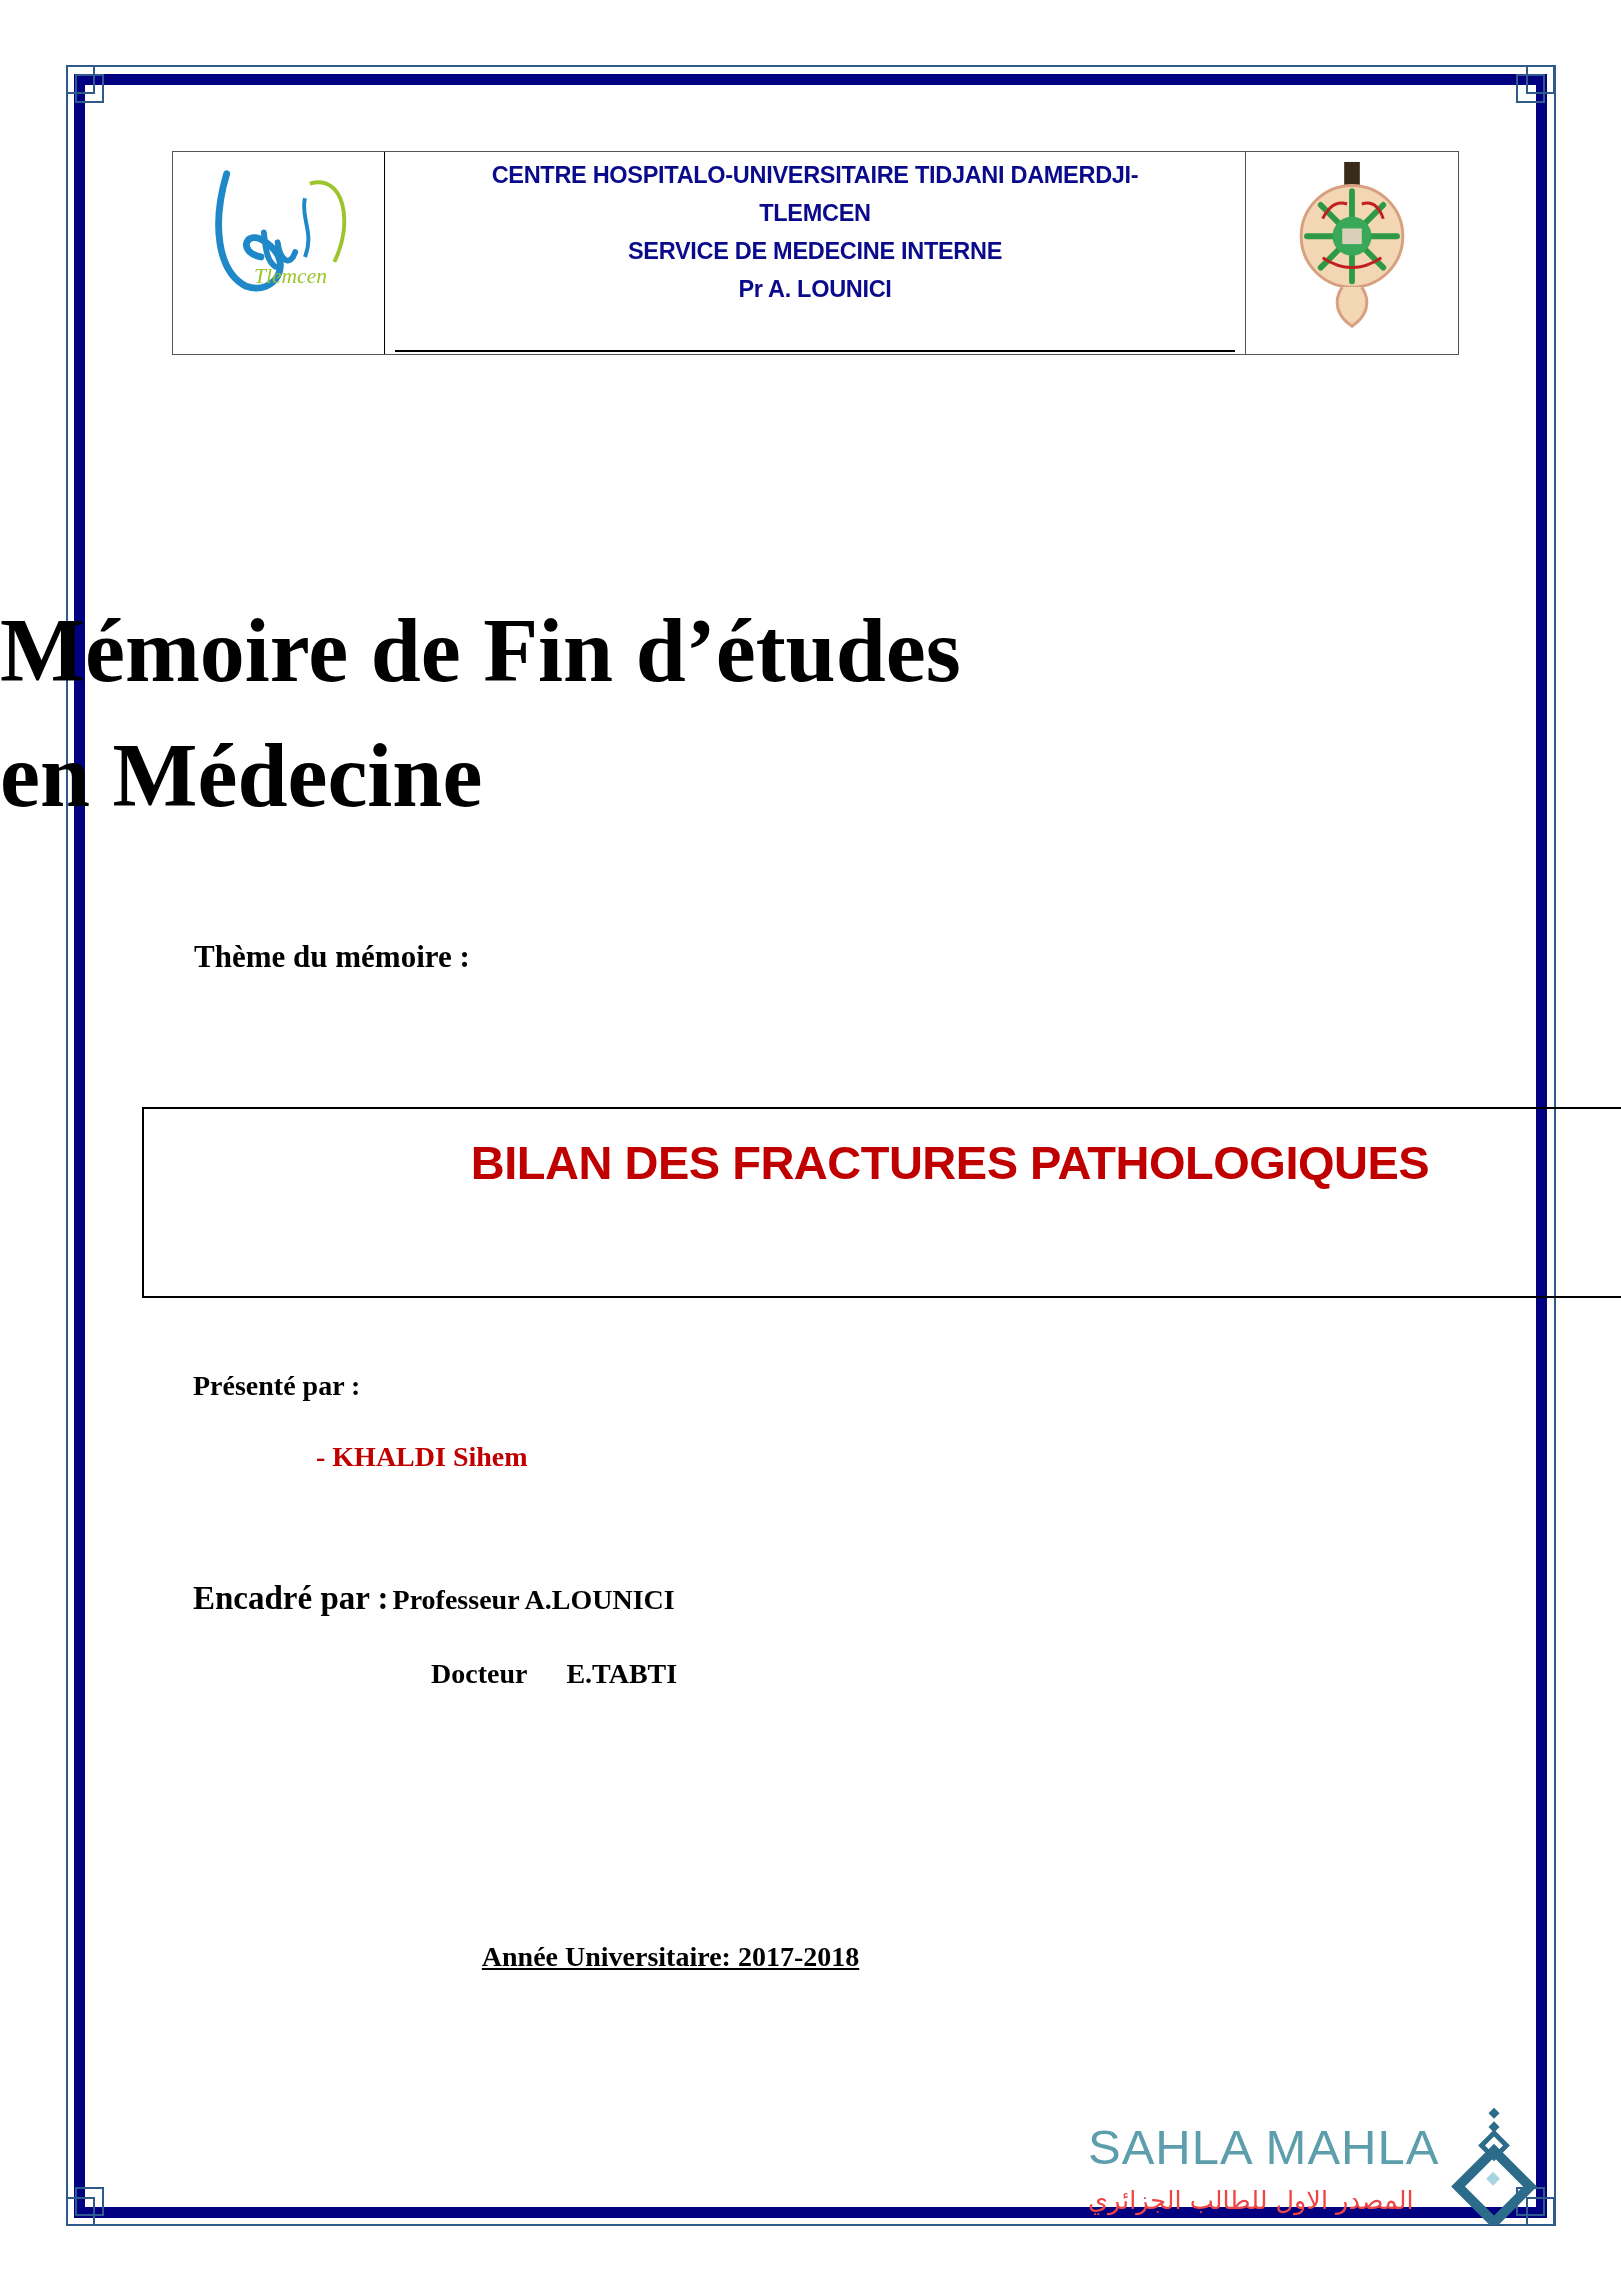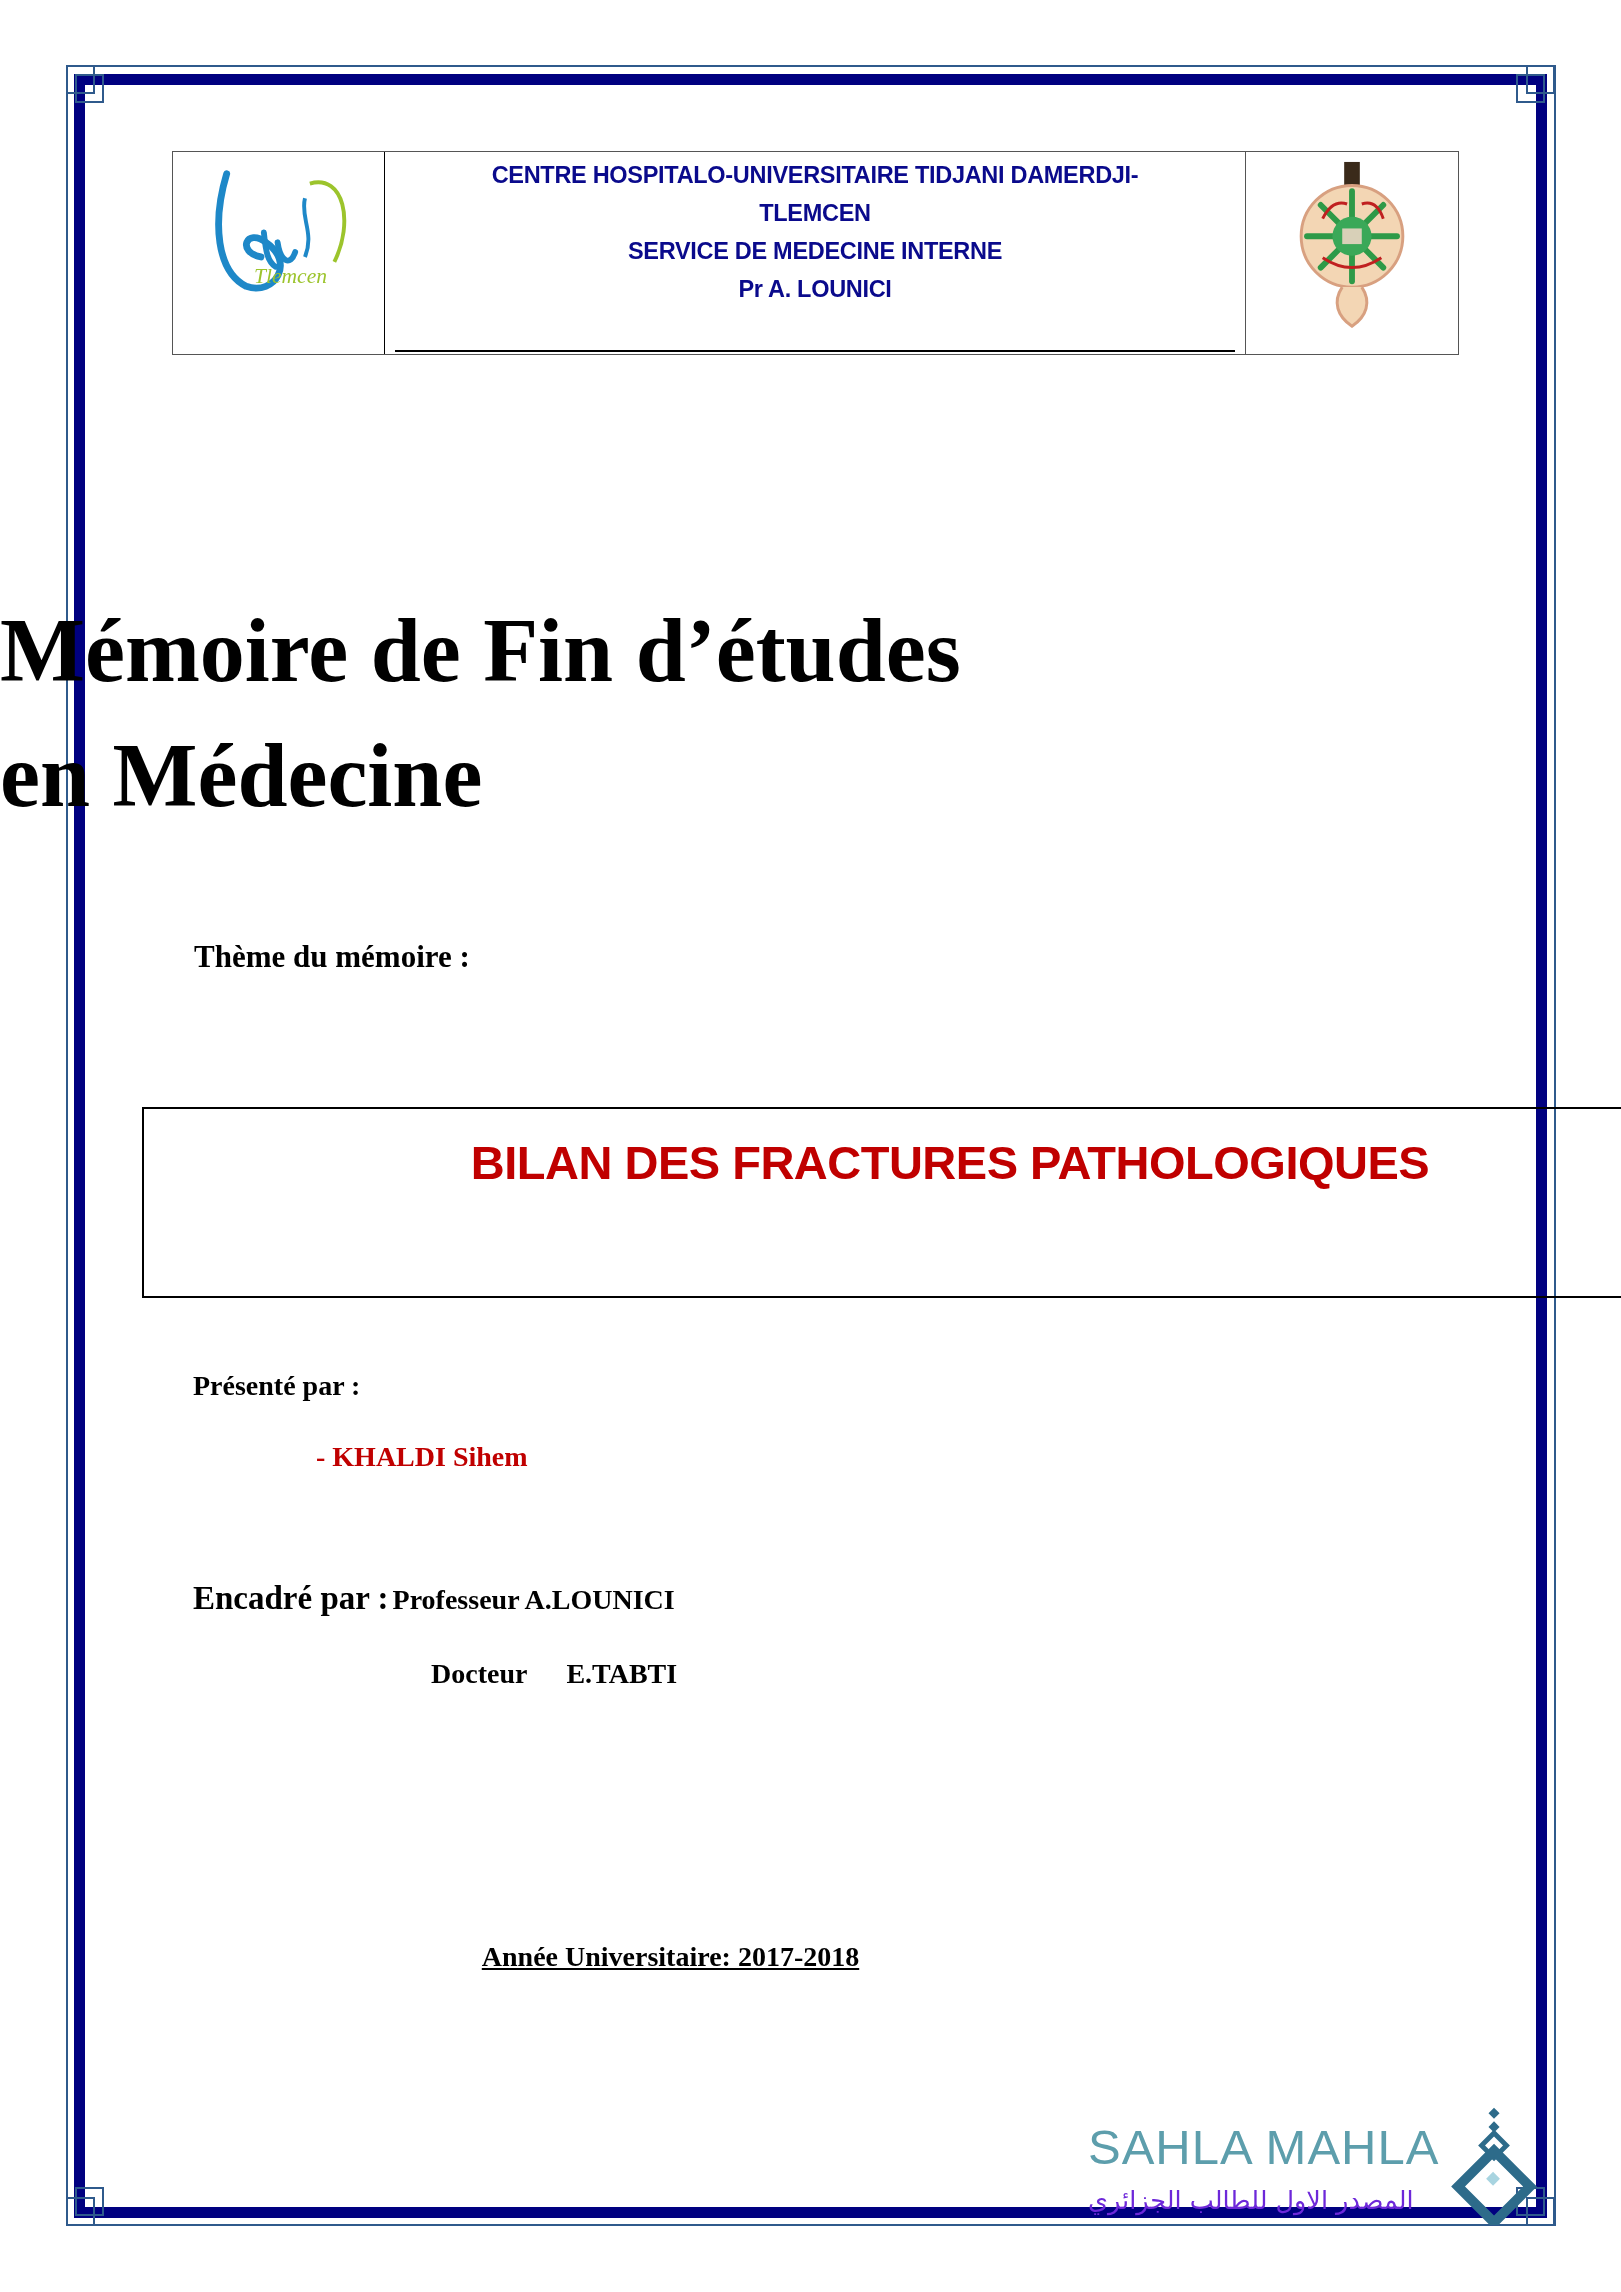--- a/index.html
+++ b/index.html
@@ -36,21 +36,21 @@
   .supervised .lbl { font-size: 33px; }
   .supervised .val { font-size: 28px; }
   .supervisor2 { position: absolute; left: 431px; top: 1658px; font-size: 28px; font-weight: bold; color: #000; }
   .supervisor2 .gap { display: inline-block; width: 39px; }
 
   .year { position: absolute; left: 0; width: 1341px; top: 1941px; text-align: center; font-size: 28px; font-weight: bold; text-decoration: underline; color: #000; }
 
   
   .watermark { position: absolute; left: 1088px; top: 2107px; width: 470px; height: 118px; }
   .wm-title { position: absolute; left: 0; top: 11.8px; font-family: "Liberation Sans", sans-serif; font-size: 49px; color: #5d9eac; letter-spacing: 1px; }
-  .wm-sub { position: absolute; left: 0; top: 78px; font-family: "DejaVu Sans", sans-serif; font-size: 25.5px; color: #6d28d9; direction: rtl; }
+  .wm-sub { position: absolute; left: 0; top: 78px; font-family: "DejaVu Sans", sans-serif; font-size: 25.5px; color: #ef4444; direction: rtl; }
   .wm-logo { position: absolute; left: 363px; top: 0px; }
 </style>
 </head>
 <body>
 
 <div class="border-thin"></div>
 <div class="border-thick"></div>
 <div class="corner-box" style="left:66px;top:65px;"></div>
 <div class="corner-box" style="left:75px;top:74px;"></div>
 <div class="corner-box" style="left:1526px;top:65px;"></div>

